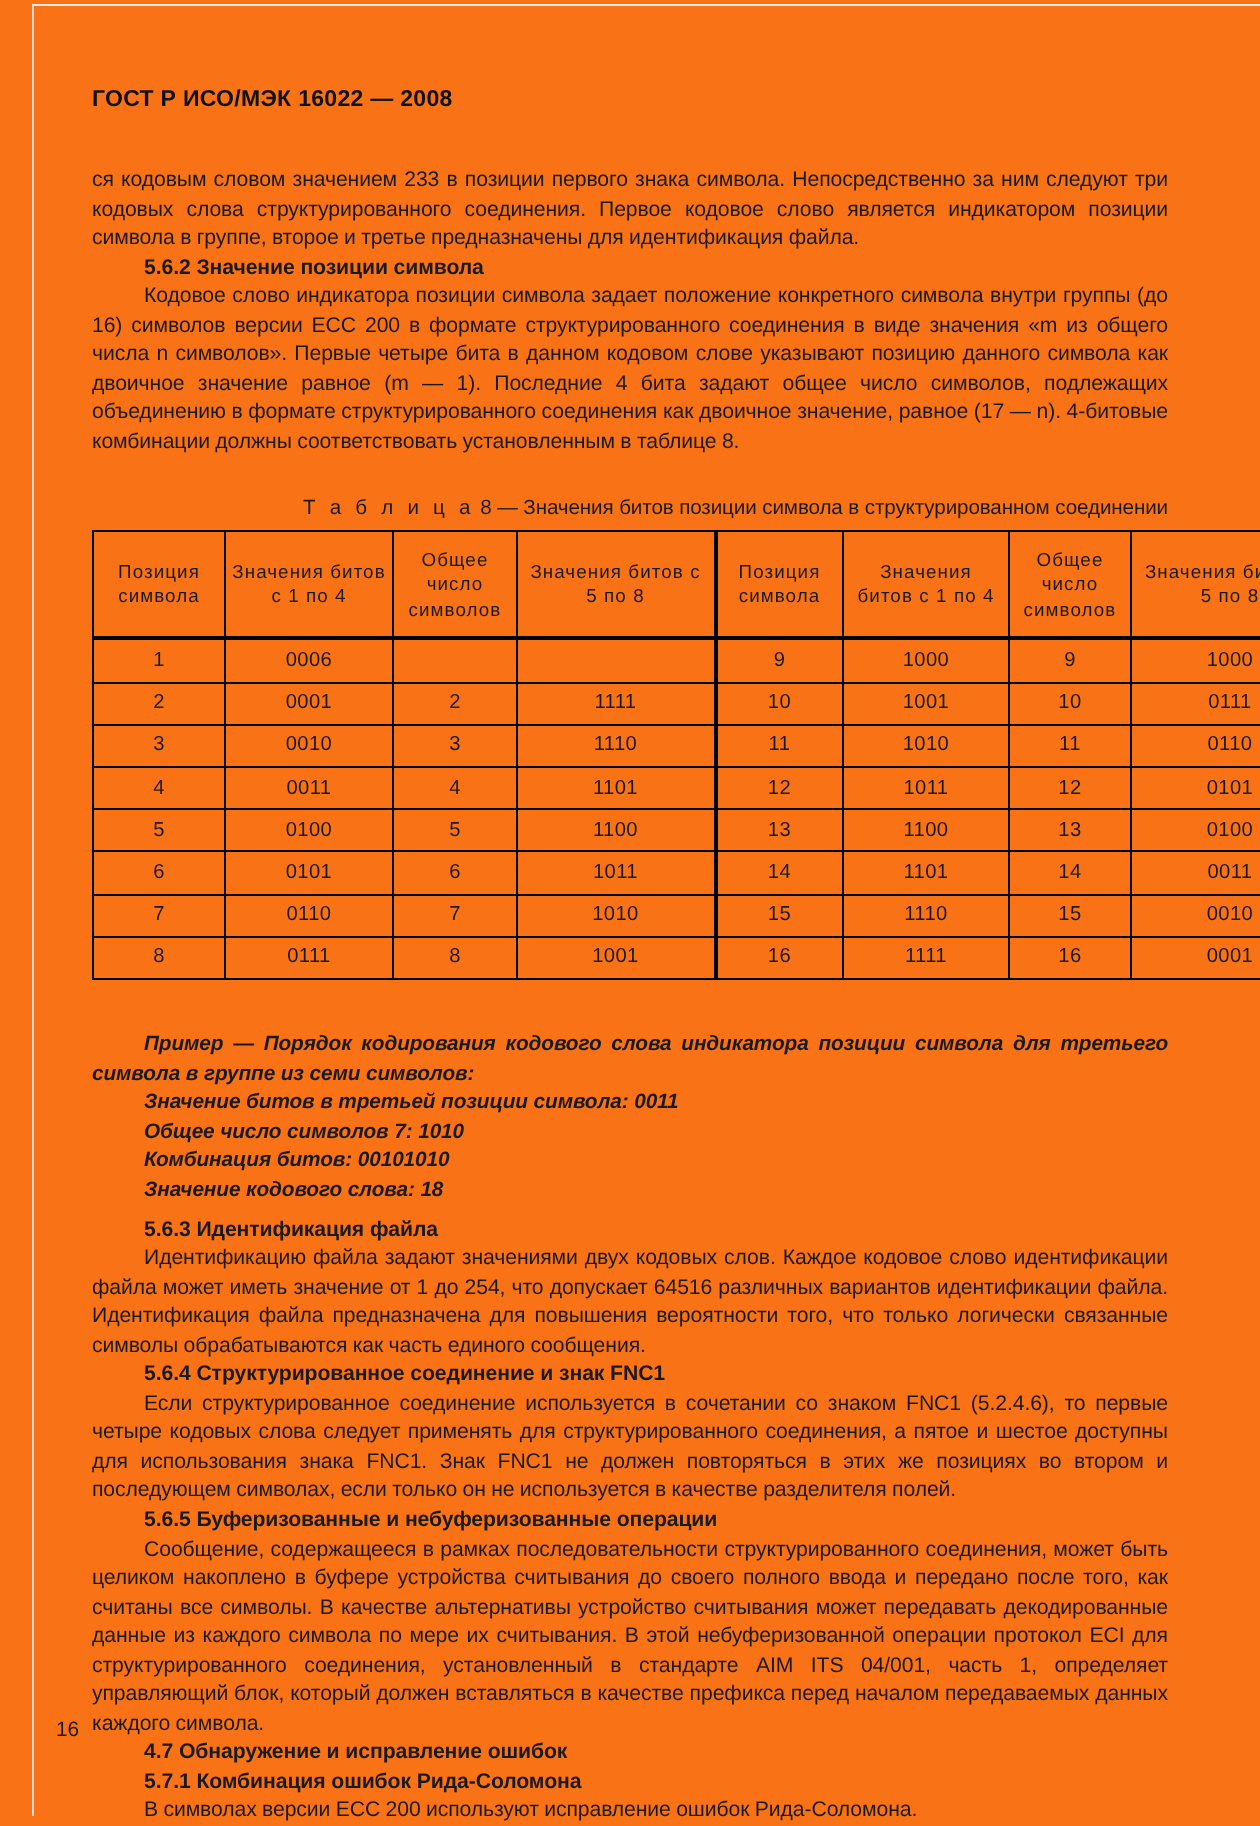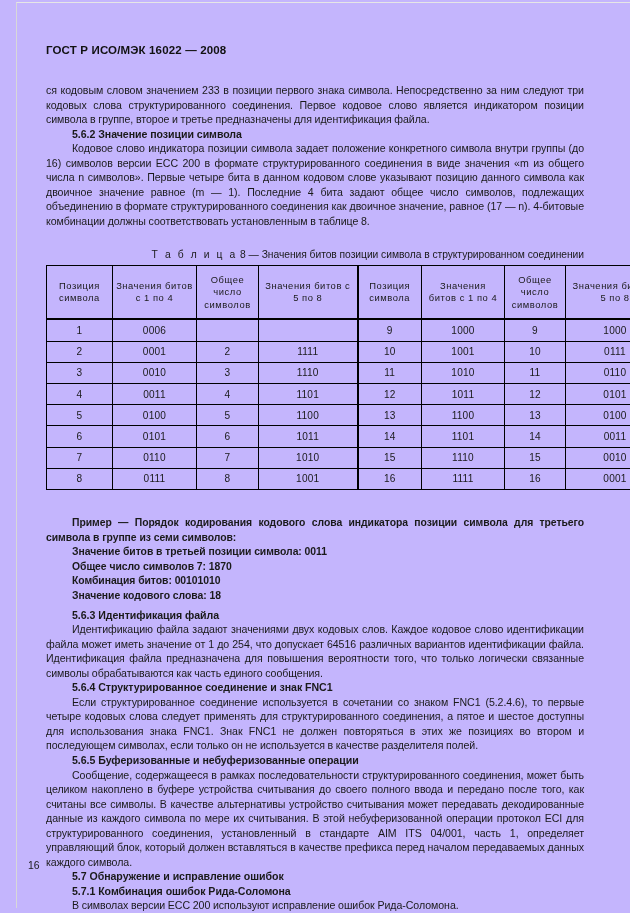--- a/index.html
+++ b/index.html
@@ -4,21 +4,21 @@
 <style>
   html, body {
     margin: 0;
     padding: 0;
     background: #ffffff;
   }
   .page {
     position: relative;
     width: 630px;
     height: 913px;
-    background: #c4b5fd;
+    background: #f97316;
     overflow: hidden;
     font-family: "Liberation Sans", sans-serif;
     color: #1a1a1a;
     box-sizing: border-box;
   }
   
   .scan-frame {
     position: absolute;
     left: 16px;
     top: 2px;
@@ -99,20 +99,21 @@
     letter-spacing: 0.2px;
   }
   table.bits .mid-left {
     border-right: 2.5px double #000;
   }
   table.bits thead th {
     border-bottom: 2.5px double #000;
   }
   .example-block {
     margin-top: 26px;
+    font-style: italic;
     font-weight: bold;
     font-size: 10.4px;
     line-height: 14.6px;
     letter-spacing: -0.05px;
   }
   .example-block .ex-intro {
     text-align: justify;
     margin: 0;
   }
   .example-block .ex-line {
@@ -254,36 +255,36 @@
             <td>1111</td>
             <td>16</td>
             <td>0001</td>
           </tr>
         </tbody>
     </table>
 
     <div class="example-block">
       <p class="ex-intro"><span class="indent"></span><span>Пример — Порядок кодирования кодового слова индикатора позиции символа для третьего символа в группе из семи символов:</span></p>
       <p class="ex-line">Значение битов в третьей позиции символа: 0011</p>
-      <p class="ex-line">Общее число символов 7: 1870</p>
+      <p class="ex-line">Общее число символов 7: 1010</p>
       <p class="ex-line">Комбинация битов: 00101010</p>
       <p class="ex-line">Значение кодового слова: 18</p>
     </div>
 
     <div class="tail">
       <h3 class="clause">5.6.3 Идентификация файла</h3>
       <p class="body-text"><span class="indent"></span><span>Идентификацию файла задают значениями двух кодовых слов. Каждое кодовое слово идентификации файла может иметь значение от 1 до 254, что допускает 64516 различных вариантов идентификации файла. Идентификация файла предназначена для повышения вероятности того, что только логически связанные символы обрабатываются как часть единого сообщения.</span></p>
 
       <h3 class="clause">5.6.4 Структурированное соединение и знак FNC1</h3>
       <p class="body-text"><span class="indent"></span><span>Если структурированное соединение используется в сочетании со знаком FNC1 (5.2.4.6), то первые четыре кодовых слова следует применять для структурированного соединения, а пятое и шестое доступны для использования знака FNC1. Знак FNC1 не должен повторяться в этих же позициях во втором и последующем символах, если только он не используется в качестве разделителя полей.</span></p>
 
       <h3 class="clause">5.6.5 Буферизованные и небуферизованные операции</h3>
       <p class="body-text"><span class="indent"></span><span>Сообщение, содержащееся в рамках последовательности структурированного соединения, может быть целиком накоплено в буфере устройства считывания до своего полного ввода и передано после того, как считаны все символы. В качестве альтернативы устройство считывания может передавать декодированные данные из каждого символа по мере их считывания. В этой небуферизованной операции протокол ЕСI для структурированного соединения, установленный в стандарте AIM ITS 04/001, часть 1, определяет управляющий блок, который должен вставляться в качестве префикса перед началом передаваемых данных каждого символа.</span></p>
 
-      <h3 class="clause">5.7 Обнаружение и исправление ошибок</h3>
+      <h3 class="clause">4.7 Обнаружение и исправление ошибок</h3>
       <h3 class="clause">5.7.1 Комбинация ошибок Рида-Соломона</h3>
       <p class="body-text"><span class="indent"></span><span>В символах версии ЕСС 200 используют исправление ошибок Рида-Соломона.</span></p>
     </div>
 
   </div>
 
   <div class="page-number">16</div>
 </div>
 
 </body></html>

